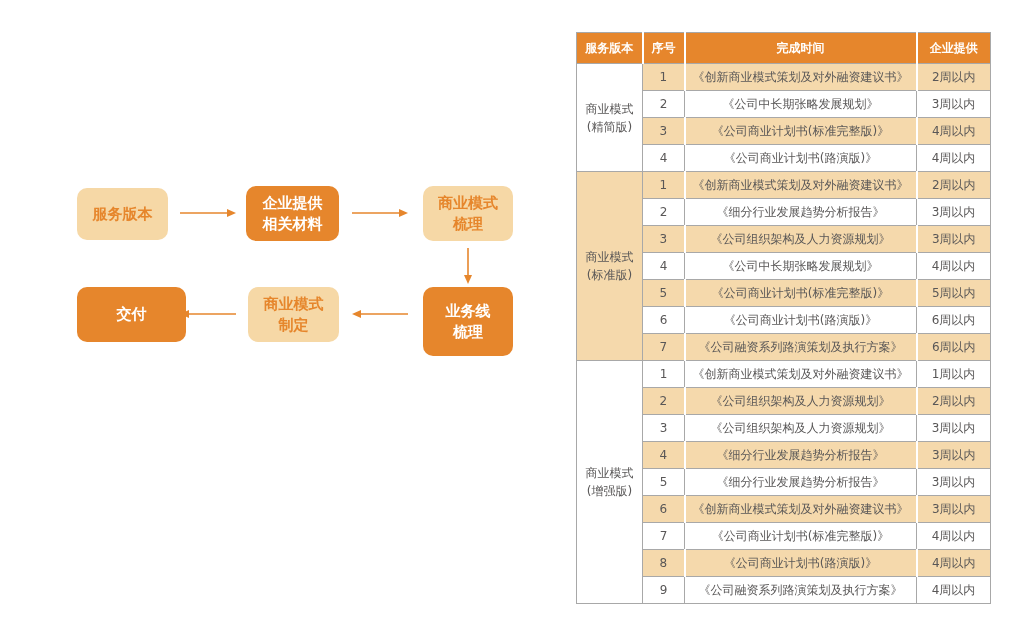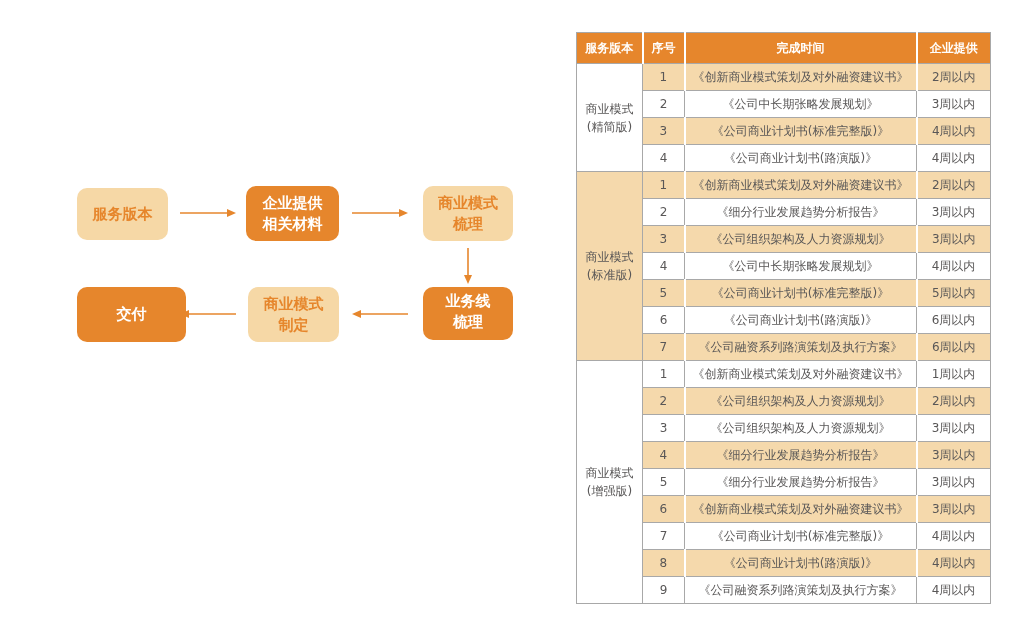--- a/index.html
+++ b/index.html
@@ -70,21 +70,21 @@
 <body>
 
 <div class="node light" style="left:77px;top:188px;width:91px;height:52px;">服务版本</div>
 
 <div class="node dark" style="left:246px;top:186px;width:93px;height:55px;">企业提供
 相关材料</div>
 
 <div class="node light" style="left:423px;top:186px;width:90px;height:55px;">商业模式
 梳理</div>
 
-<div class="node dark" style="left:423px;top:287px;width:90px;height:53px;font-family:Liberation Mono, monospace;">业务线
+<div class="node dark" style="left:423px;top:287px;width:90px;height:69px;">业务线
 梳理</div>
 
 <div class="node light" style="left:248px;top:287px;width:91px;height:55px;">商业模式
 制定</div>
 
 <div class="node dark" style="left:77px;top:287px;width:109px;height:55px;">交付</div>
 
 <svg class="arrow" style="left:180px;top:206px;" width="56" height="14">
   <line x1="0" y1="7" x2="47" y2="7" stroke="#E6862C" stroke-width="1.6"></line>
   <polygon points="47,3 56,7 47,11" fill="#E6862C"></polygon>

